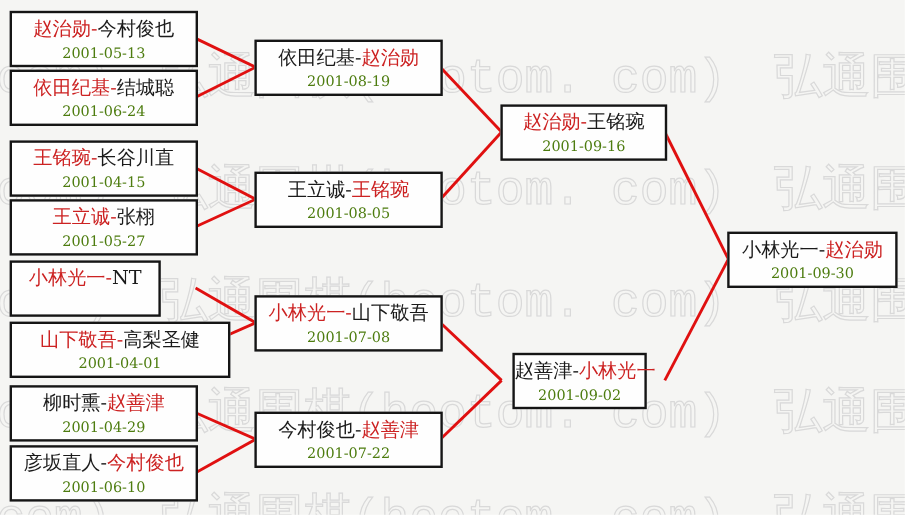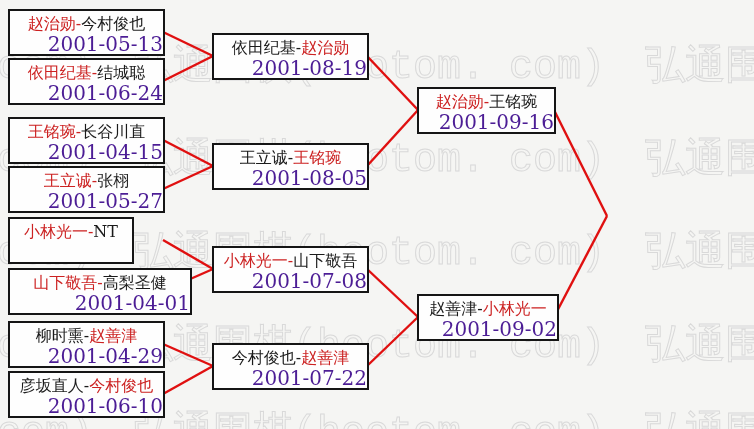--- a/index.html
+++ b/index.html
@@ -34,21 +34,21 @@
     position:absolute;
     z-index:3;
     height:47px;
     box-sizing:border-box;
     background:#fefefe;
     border:2px solid #151515;
     text-align:center;
     padding-top:2px;
   }
   .players{font-size:16px;line-height:21px;white-space:nowrap;}
-  .date{font-size:20px;line-height:20px;white-space:nowrap;color:#4c1d95;text-align:right;}
+  .date{font-size:12px;line-height:20px;white-space:nowrap;color:#4d7c0f;}
 </style>
 </head>
 <body>
 
 <div id="stage">
 
   <div class="wm-row" style="top:45px"><span style="color: rgb(217, 217, 217);">弘通围棋(hootom. com)</span><span style="color: rgb(217, 217, 217);">弘通围棋(hootom. com)</span><span style="color: rgb(217, 217, 217);">弘通围棋(hootom. com)</span></div>
   <div class="wm-row" style="top:138px"><span style="color: rgb(217, 217, 217);">弘通围棋(hootom. com)</span><span style="color: rgb(217, 217, 217);">弘通围棋(hootom. com)</span><span style="color: rgb(217, 217, 217);">弘通围棋(hootom. com)</span></div>
   <div class="wm-row" style="top:231px"><span style="color: rgb(217, 217, 217);">弘通围棋(hootom. com)</span><span style="color: rgb(217, 217, 217);">弘通围棋(hootom. com)</span><span style="color: rgb(217, 217, 217);">弘通围棋(hootom. com)</span></div>
   <div class="wm-row" style="top:324px"><span style="color: rgb(217, 217, 217);">弘通围棋(hootom. com)</span><span style="color: rgb(217, 217, 217);">弘通围棋(hootom. com)</span><span style="color: rgb(217, 217, 217);">弘通围棋(hootom. com)</span></div>
@@ -118,19 +118,23 @@
   </div>
   <div class="box" style="left:212px;top:343px;width:157px">
     <div class="players"><span style="color: rgb(26, 26, 26);">今村俊也</span><span style="color: rgb(26, 26, 26);">-</span><span style="color: rgb(204, 34, 34);">赵善津</span></div>
     <div class="date">2001-07-22</div>
   </div>
 
   <div class="box" style="left:417px;top:87px;width:139px">
     <div class="players"><span style="color: rgb(204, 34, 34);">赵治勋</span><span style="color: rgb(204, 34, 34);">-</span><span style="color: rgb(26, 26, 26);">王铭琬</span></div>
     <div class="date">2001-09-16</div>
   </div>
-  <div class="box" style="left:417px;top:294px;width:142px">
+  <div class="box" style="left:427px;top:294px;width:112px">
     <div class="players"><span style="color: rgb(26, 26, 26);">赵善津</span><span style="color: rgb(26, 26, 26);">-</span><span style="color: rgb(204, 34, 34);">小林光一</span></div>
     <div class="date">2001-09-02</div>
   </div>
 
+  <div class="box" style="left:606px;top:193px;width:142px">
+    <div class="players"><span style="color: rgb(26, 26, 26);">小林光一</span><span style="color: rgb(26, 26, 26);">-</span><span style="color: rgb(204, 34, 34);">赵治勋</span></div>
+    <div class="date">2001-09-30</div>
+  </div>
 
 </div>
 
 </body></html>

